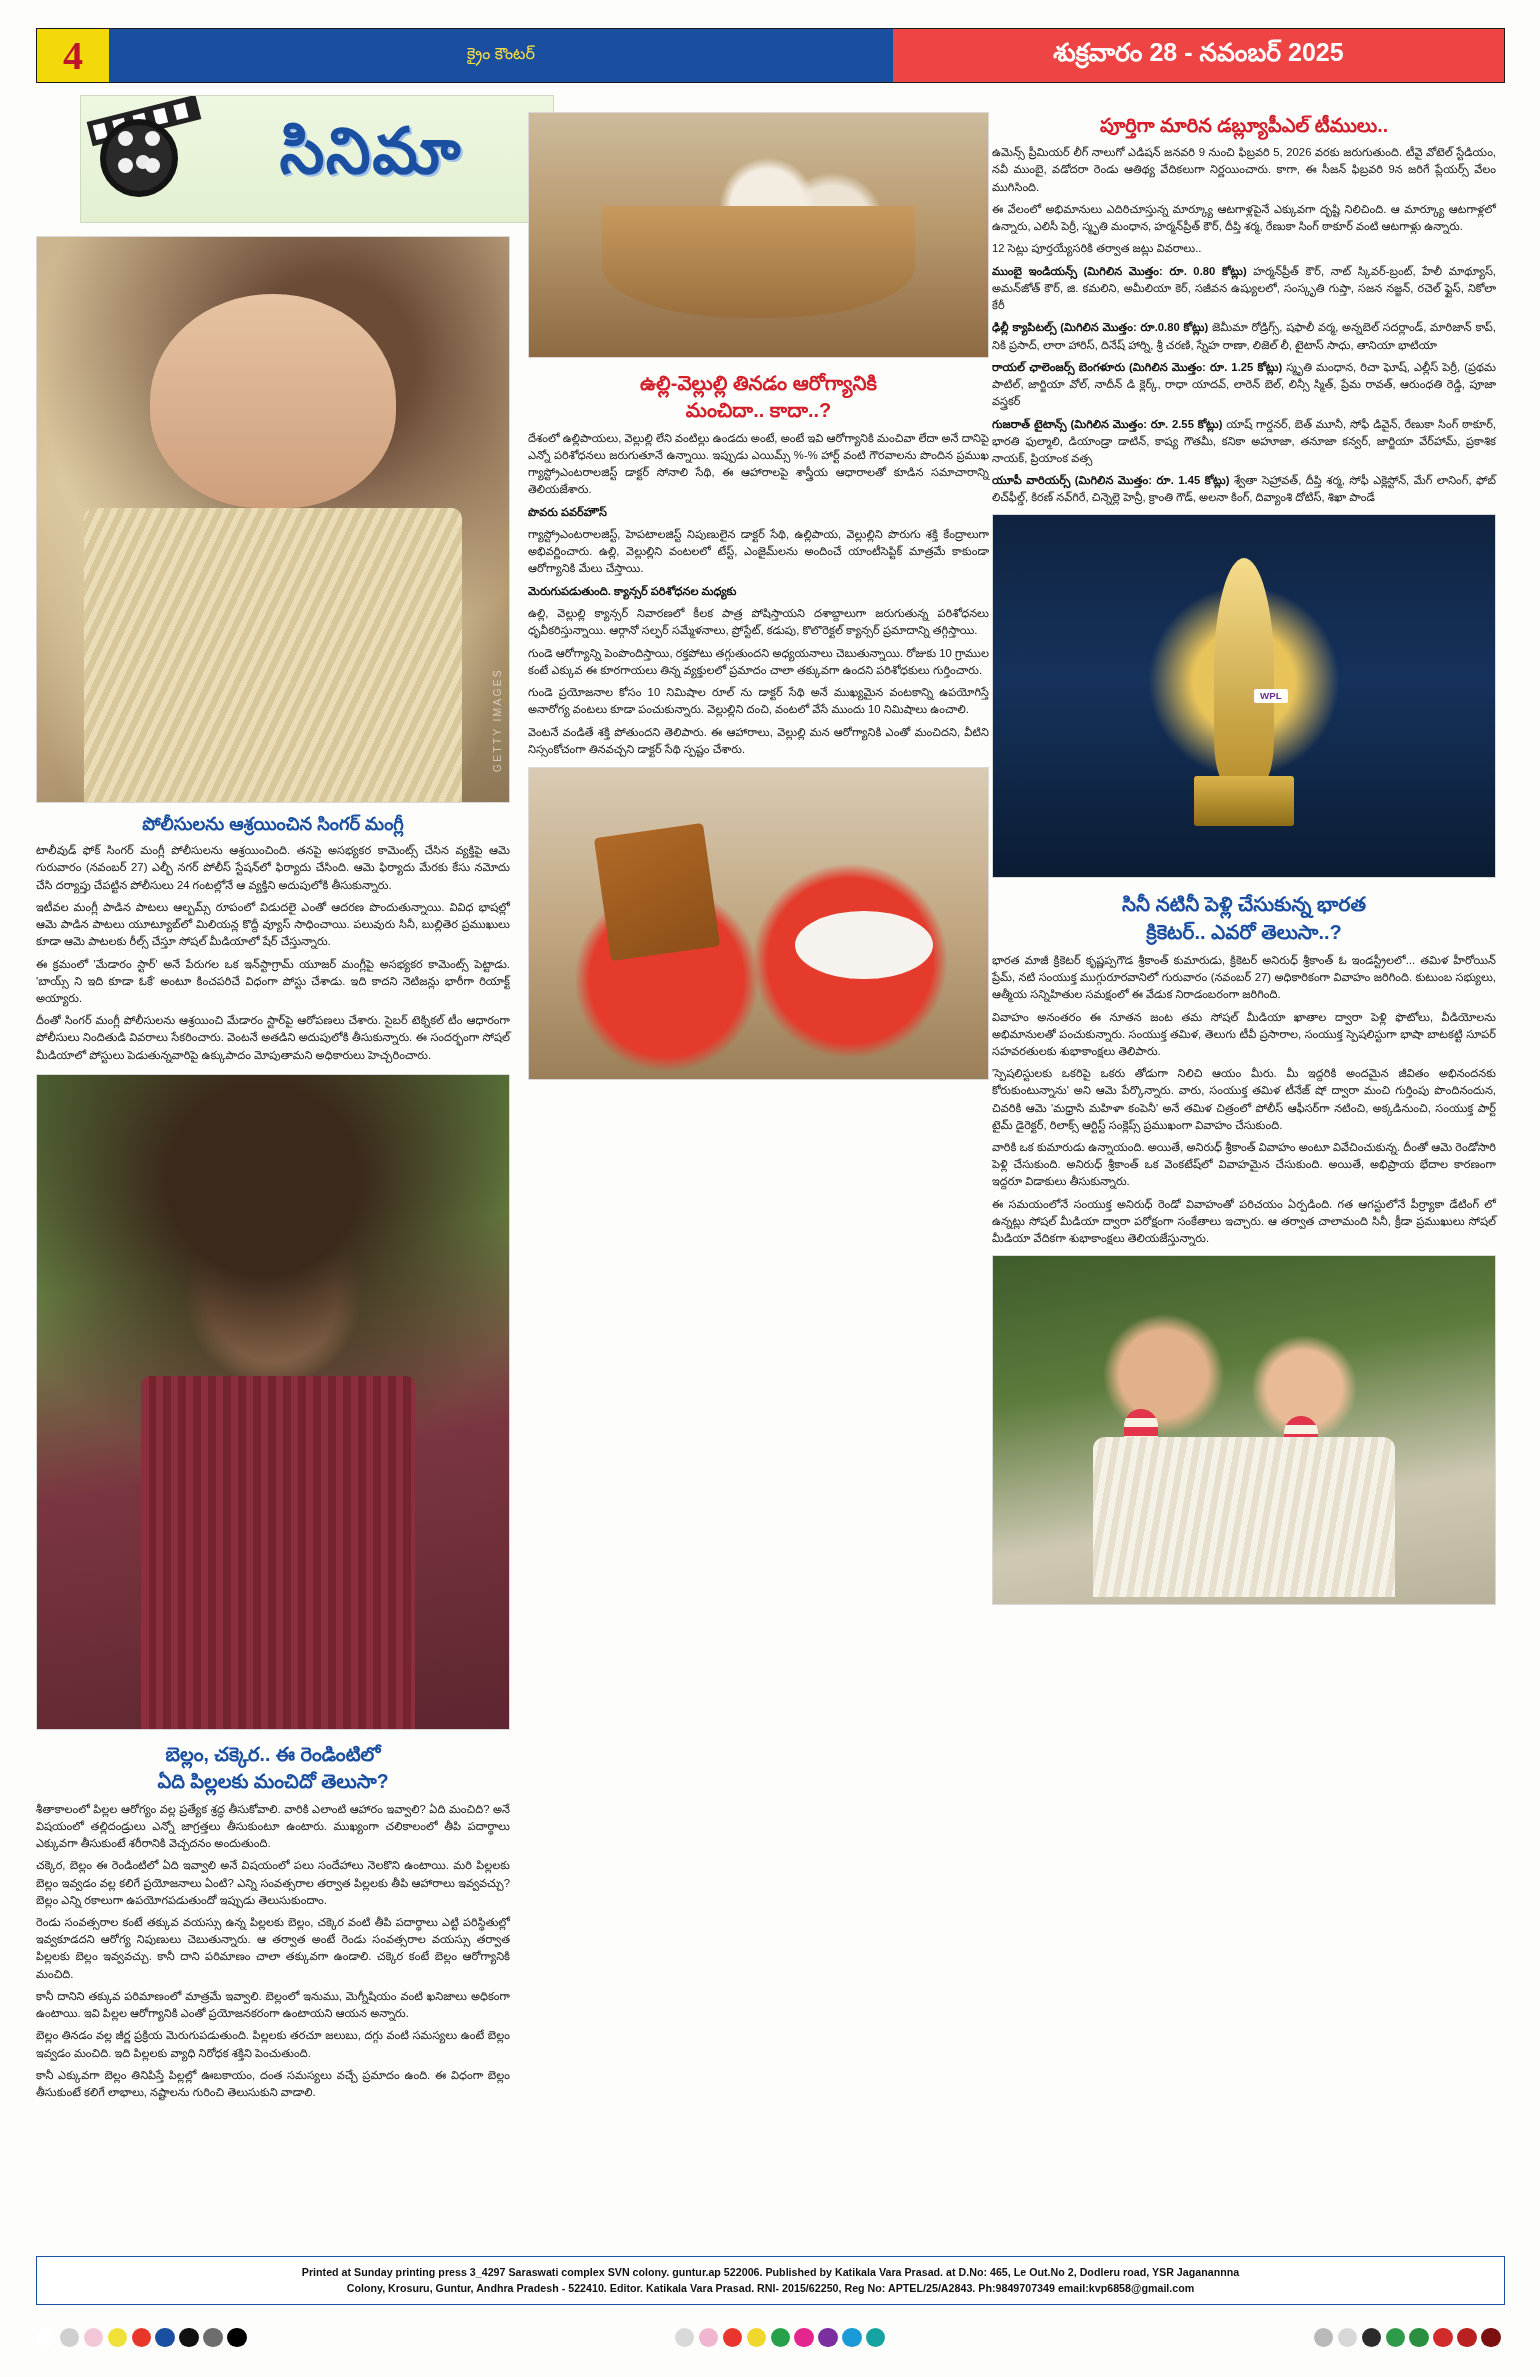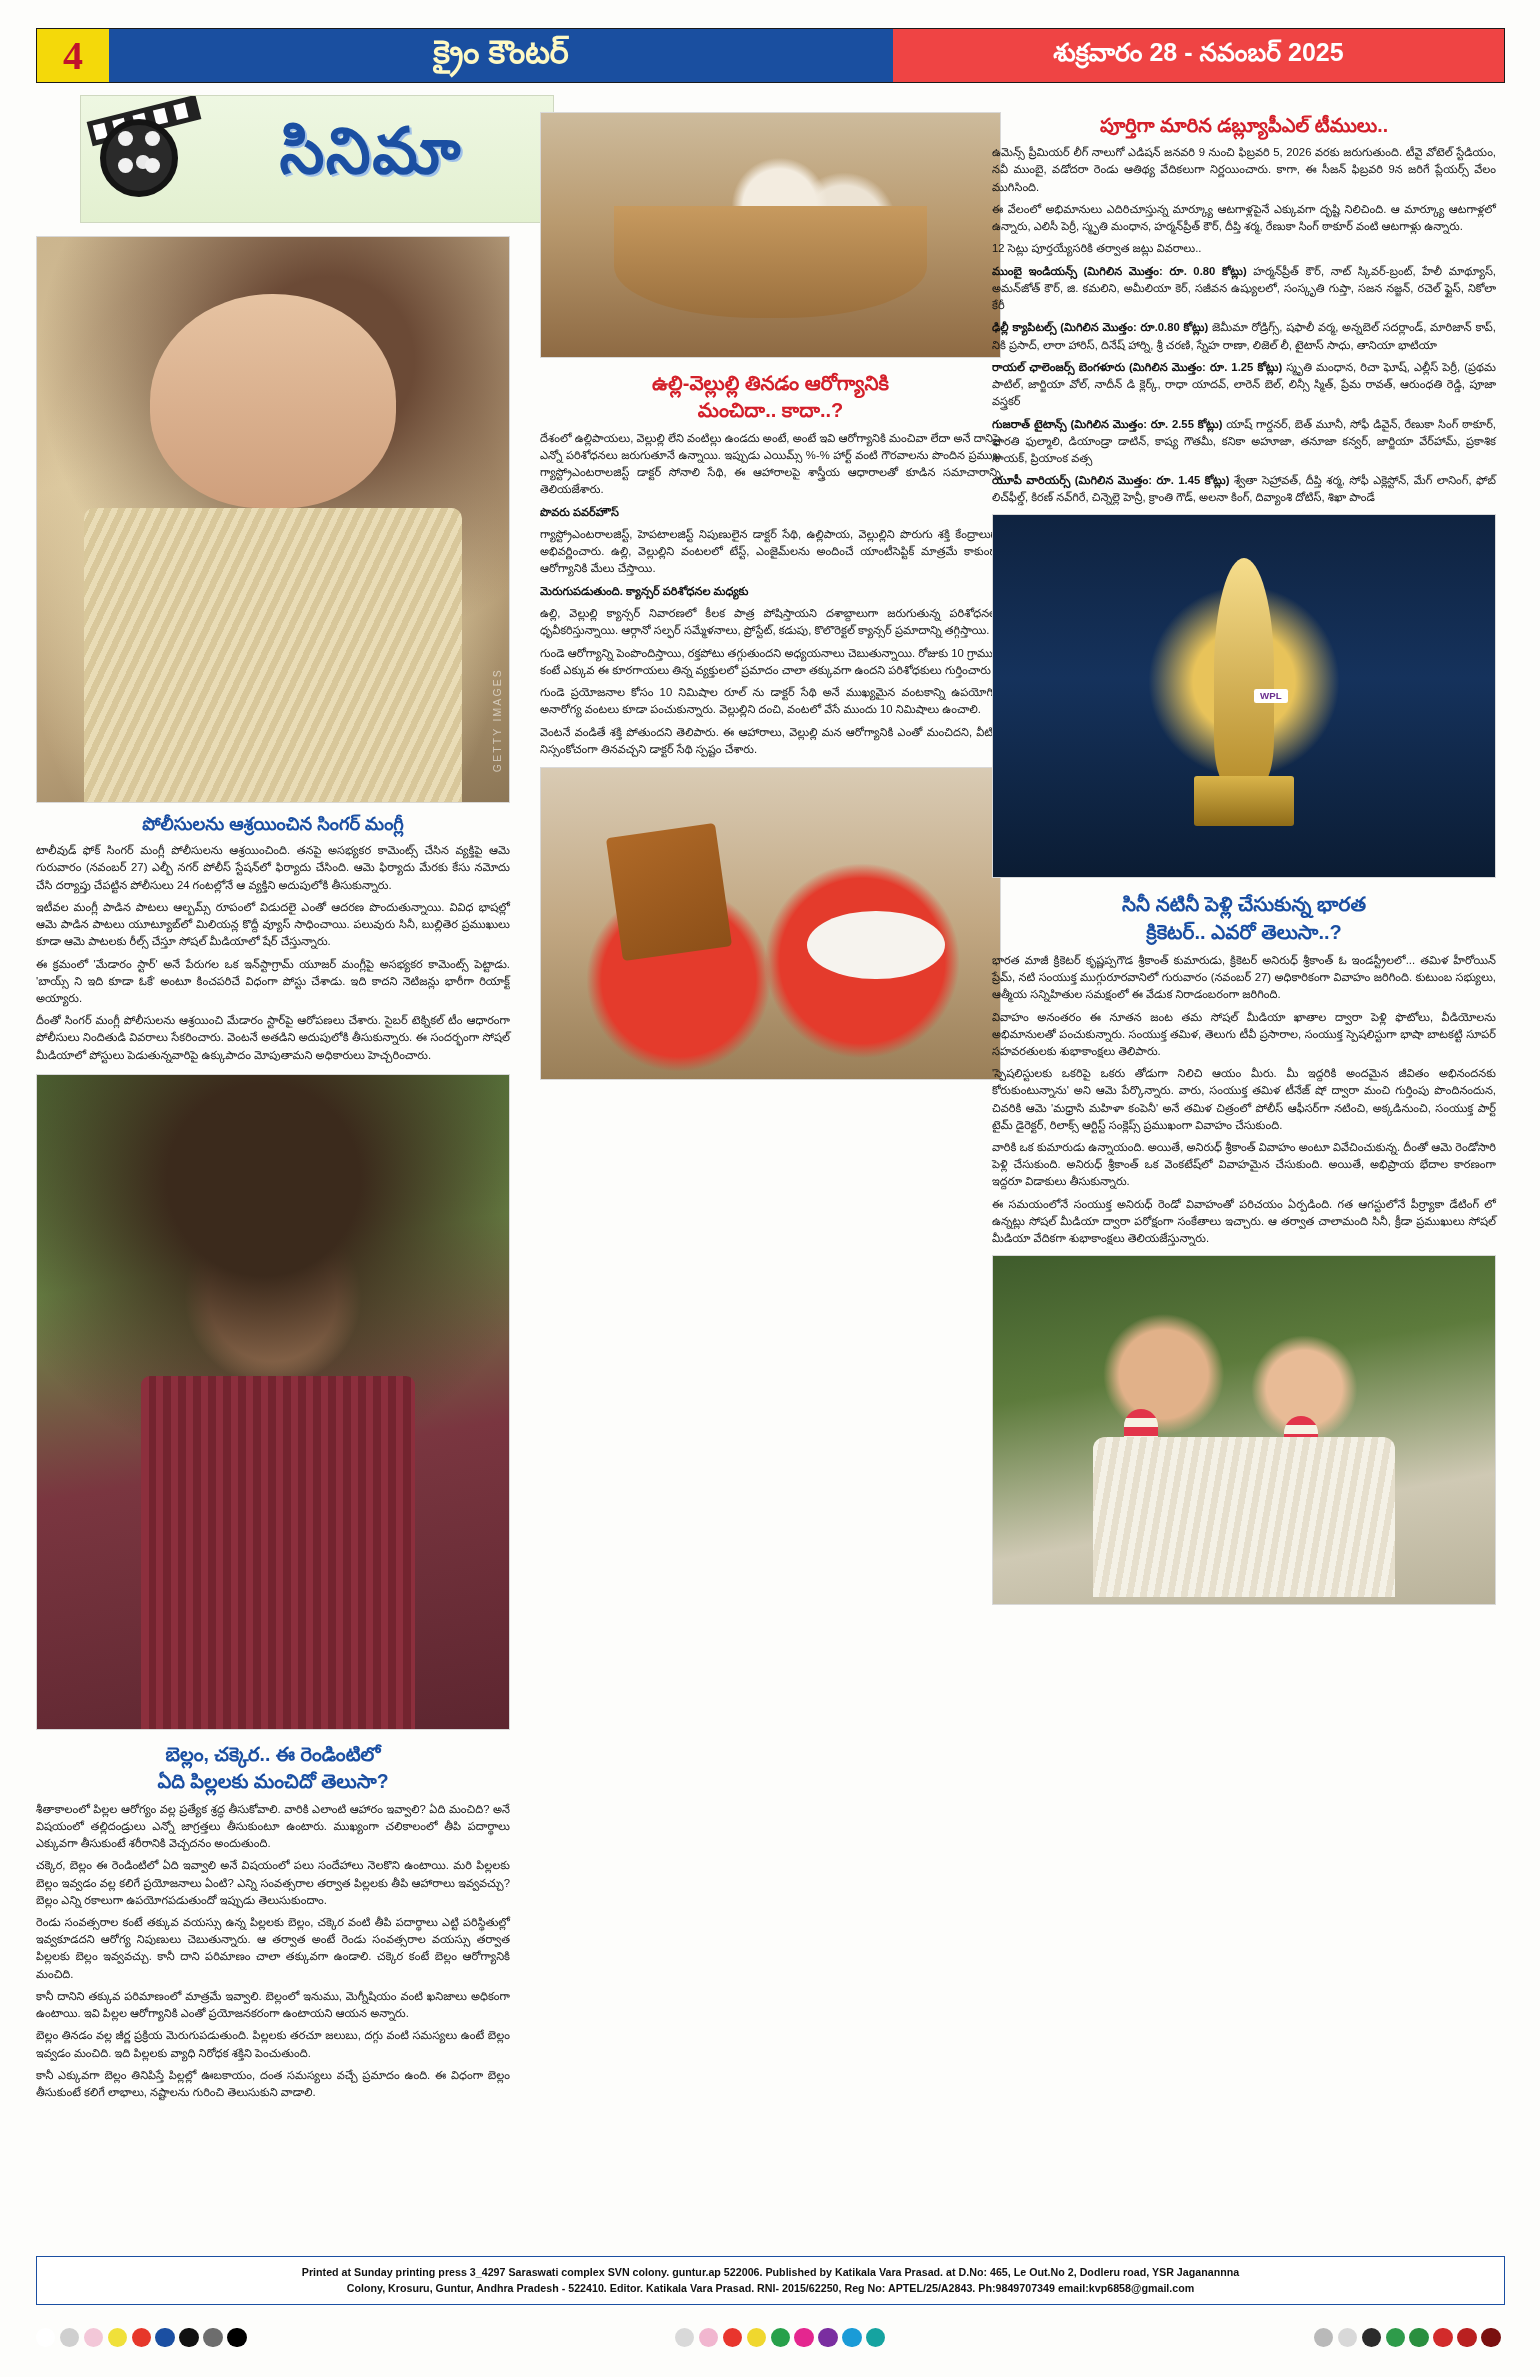--- a/index.html
+++ b/index.html
@@ -37,23 +37,23 @@
     font-weight: bold;
     display: flex; align-items: center; justify-content: center;
     font-family: "Liberation Serif", serif;
   }
   .mh-blue {
     flex: 1 1 auto;
     background: #1a4fa0;
     display: flex; align-items: center; justify-content: center;
   }
   .mh-blue span {
-    color: #fef9c3;
-    font-size: 32px;
-    font-weight: bold;
+    color: #fde047;
+    font-size: 16px;
+    font-weight: normal;
   }
   .mh-red {
     width: 611px;
     background: #ef4444;
     display: flex; align-items: center; justify-content: center;
   }
   .mh-red span {
     color: #ffffff;
     font-size: 25px;
     font-weight: bold;
@@ -100,21 +100,21 @@
     font-weight: bold;
     color: #1b4fa2;
     text-shadow: 2.2px 2.2px 0 #9fc0e8;
     letter-spacing: 1.5px;
     padding-right: 15px;
   }
 
   
   .col { position: absolute; }
   .col-a { top: 236px; left: 36px; width: 474px; }
-  .col-b { top: 112px; left: 540px; width: 461px; }
+  .col-b { top: 112px; left: 528px; width: 461px; }
   .col-c { top: 112px; left: 992px; width: 504px; }
 
   .photo {
     width: 100%;
     position: relative;
     overflow: hidden;
     border: 0.7px solid #d8d8d8;
   }
   .caption-head {
     text-align: center;

